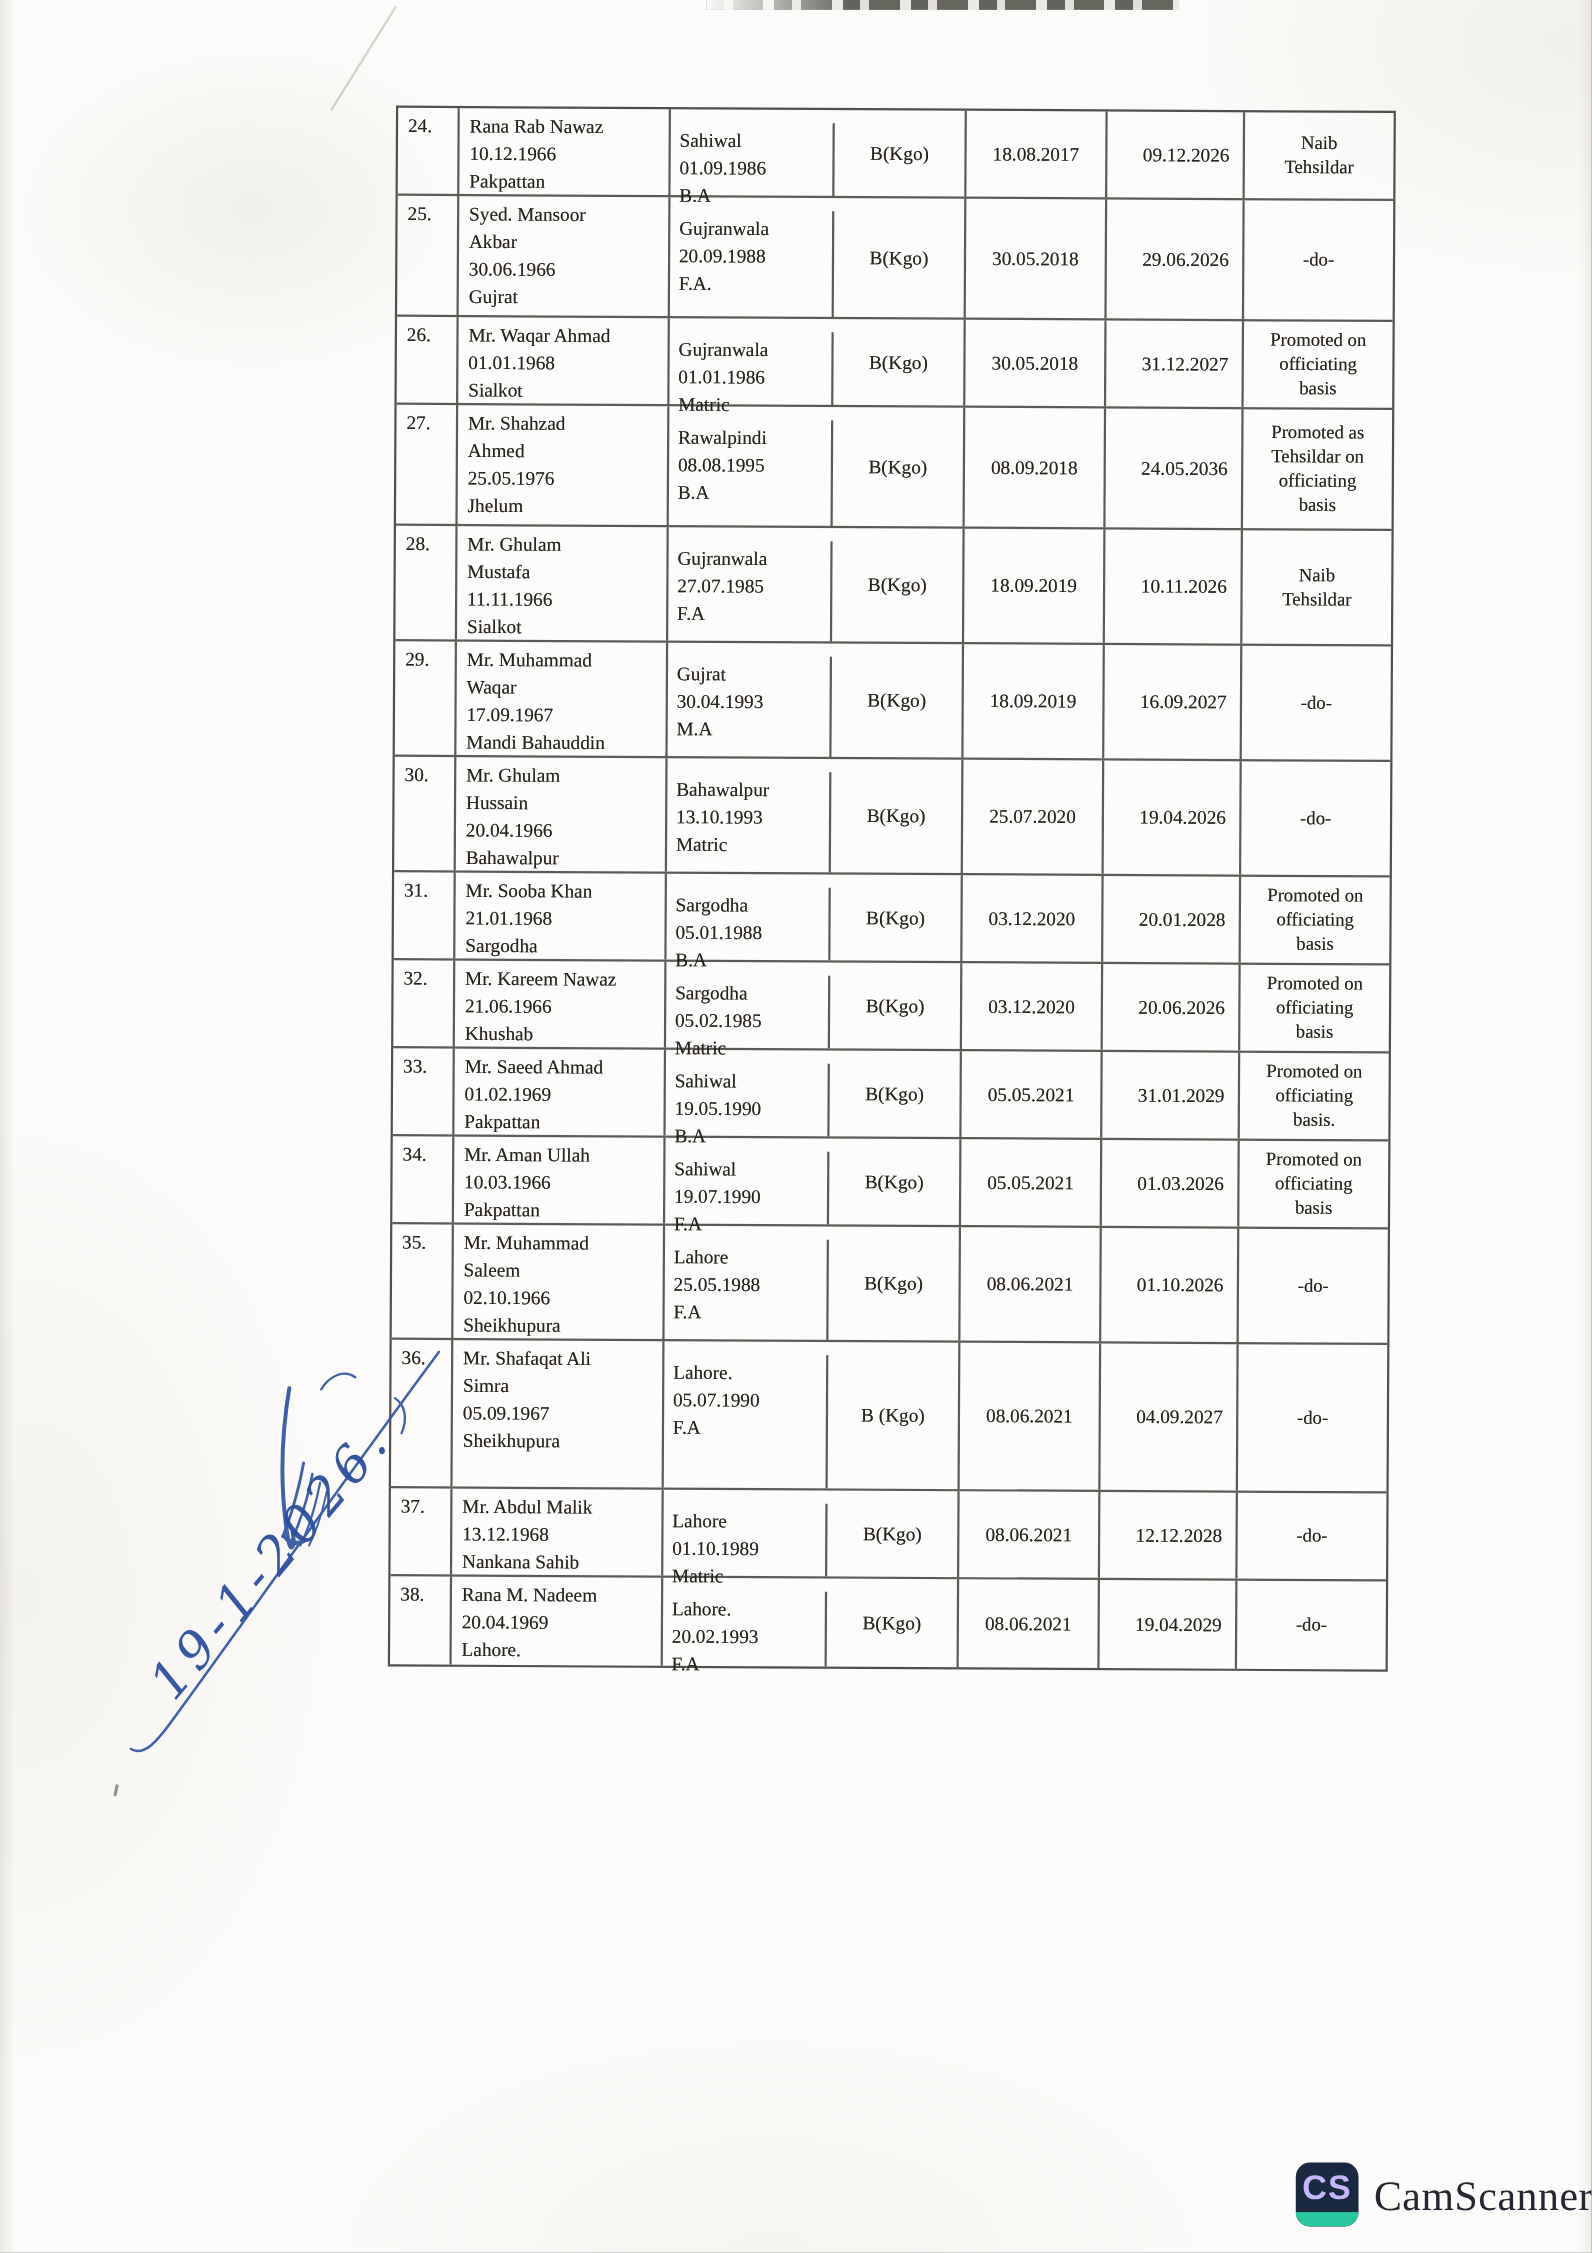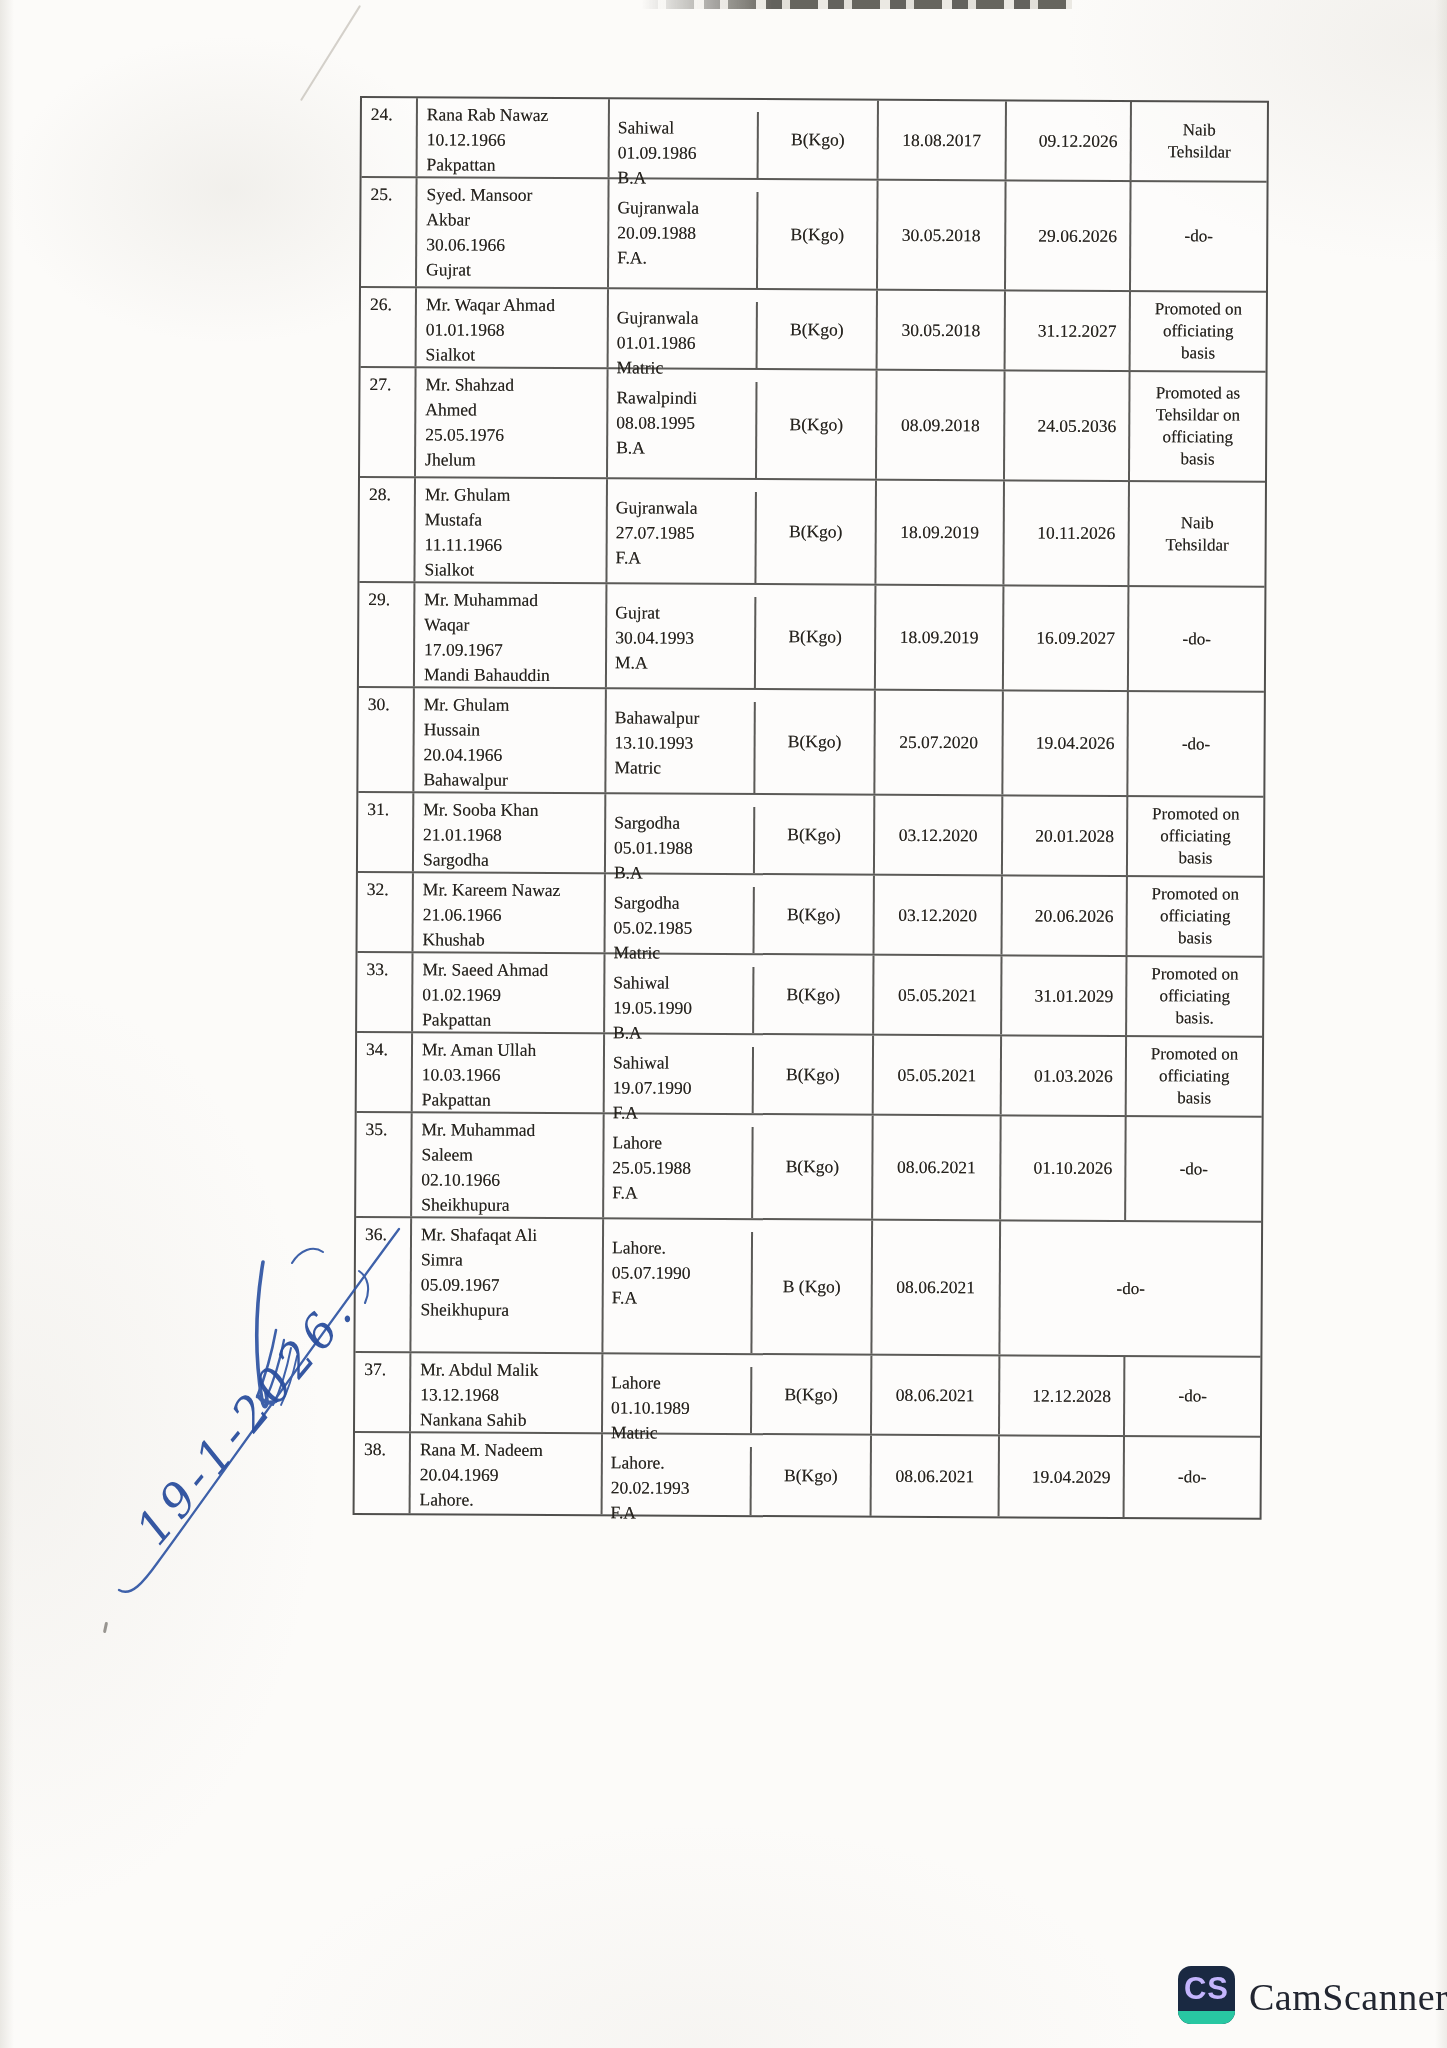--- a/index.html
+++ b/index.html
@@ -265,20 +265,21 @@
       <div class="cell c-sr">36.</div>
       <div class="cell c-name">Mr. Shafaqat Ali
 Simra
 05.09.1967
 Sheikhupura</div>
       <div class="cell c-origin">Lahore.
 05.07.1990
 F.A</div>
       <div class="cell c-grade">B (Kgo)</div>
       <div class="cell c-date1">08.06.2021</div>
+      <div class="cell c-date2">04.09.2027</div>
       <div class="cell c-remarks">-do-</div>
     </div>
       <div class="trow" style="height: 80px;">
       <div class="cell c-sr">37.</div>
       <div class="cell c-name">Mr. Abdul Malik
 13.12.1968
 Nankana Sahib</div>
       <div class="cell c-origin">Lahore
 01.10.1989
 Matric</div>

